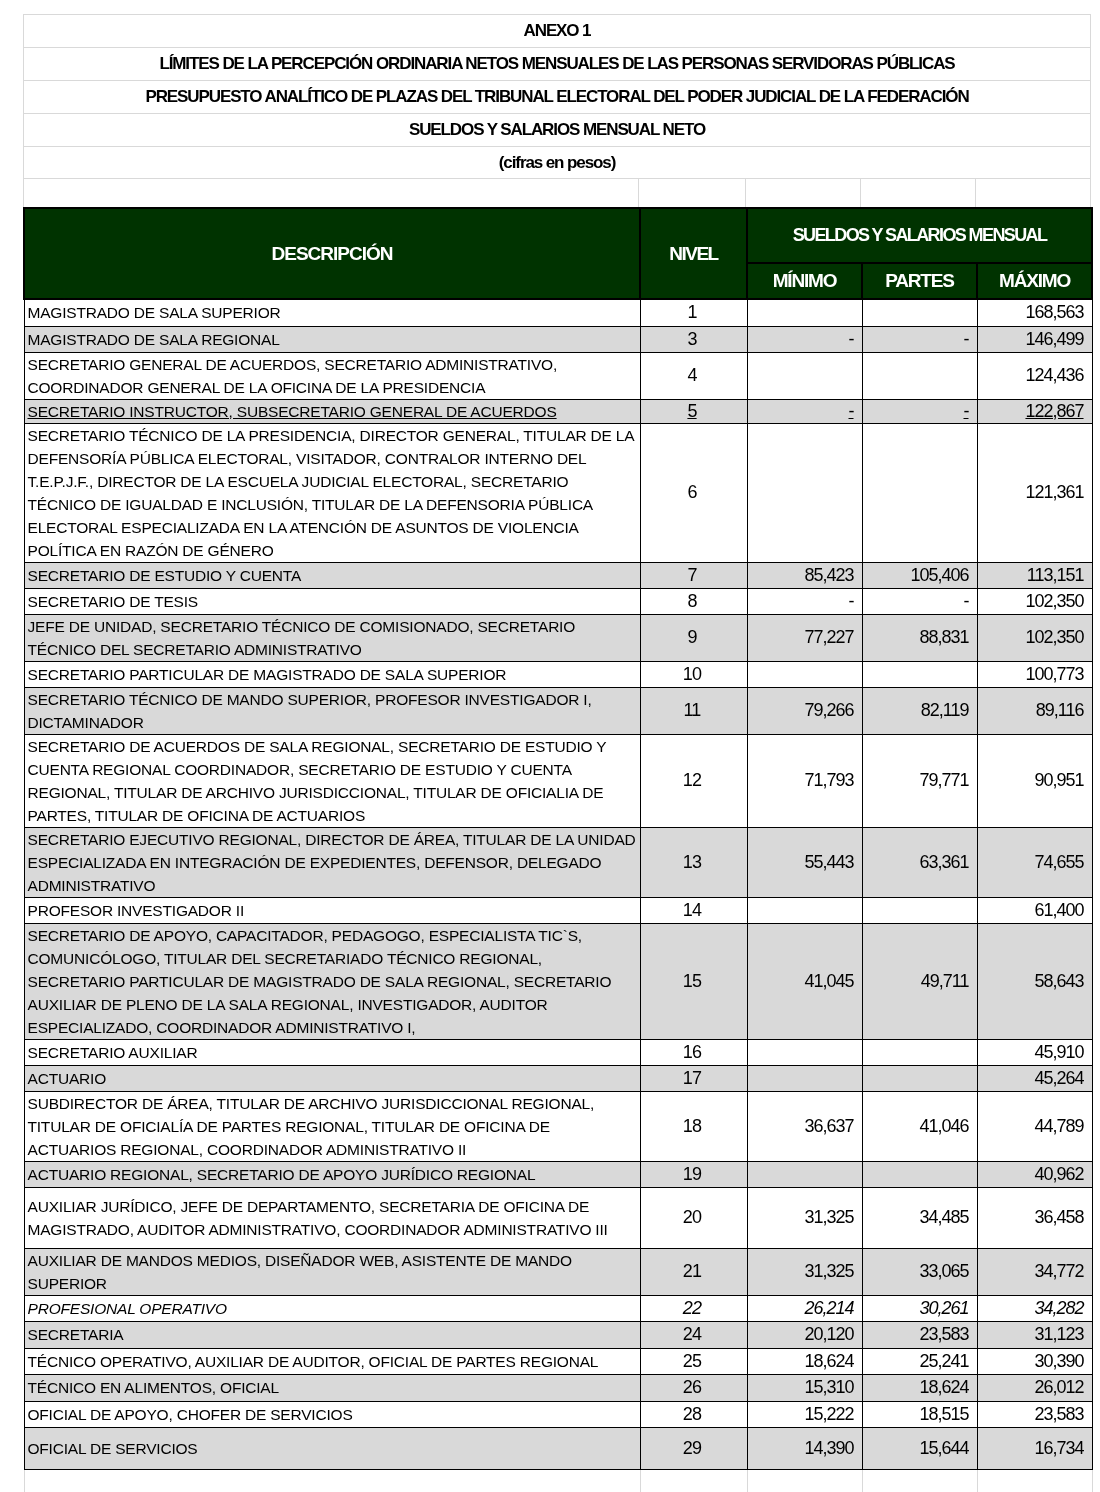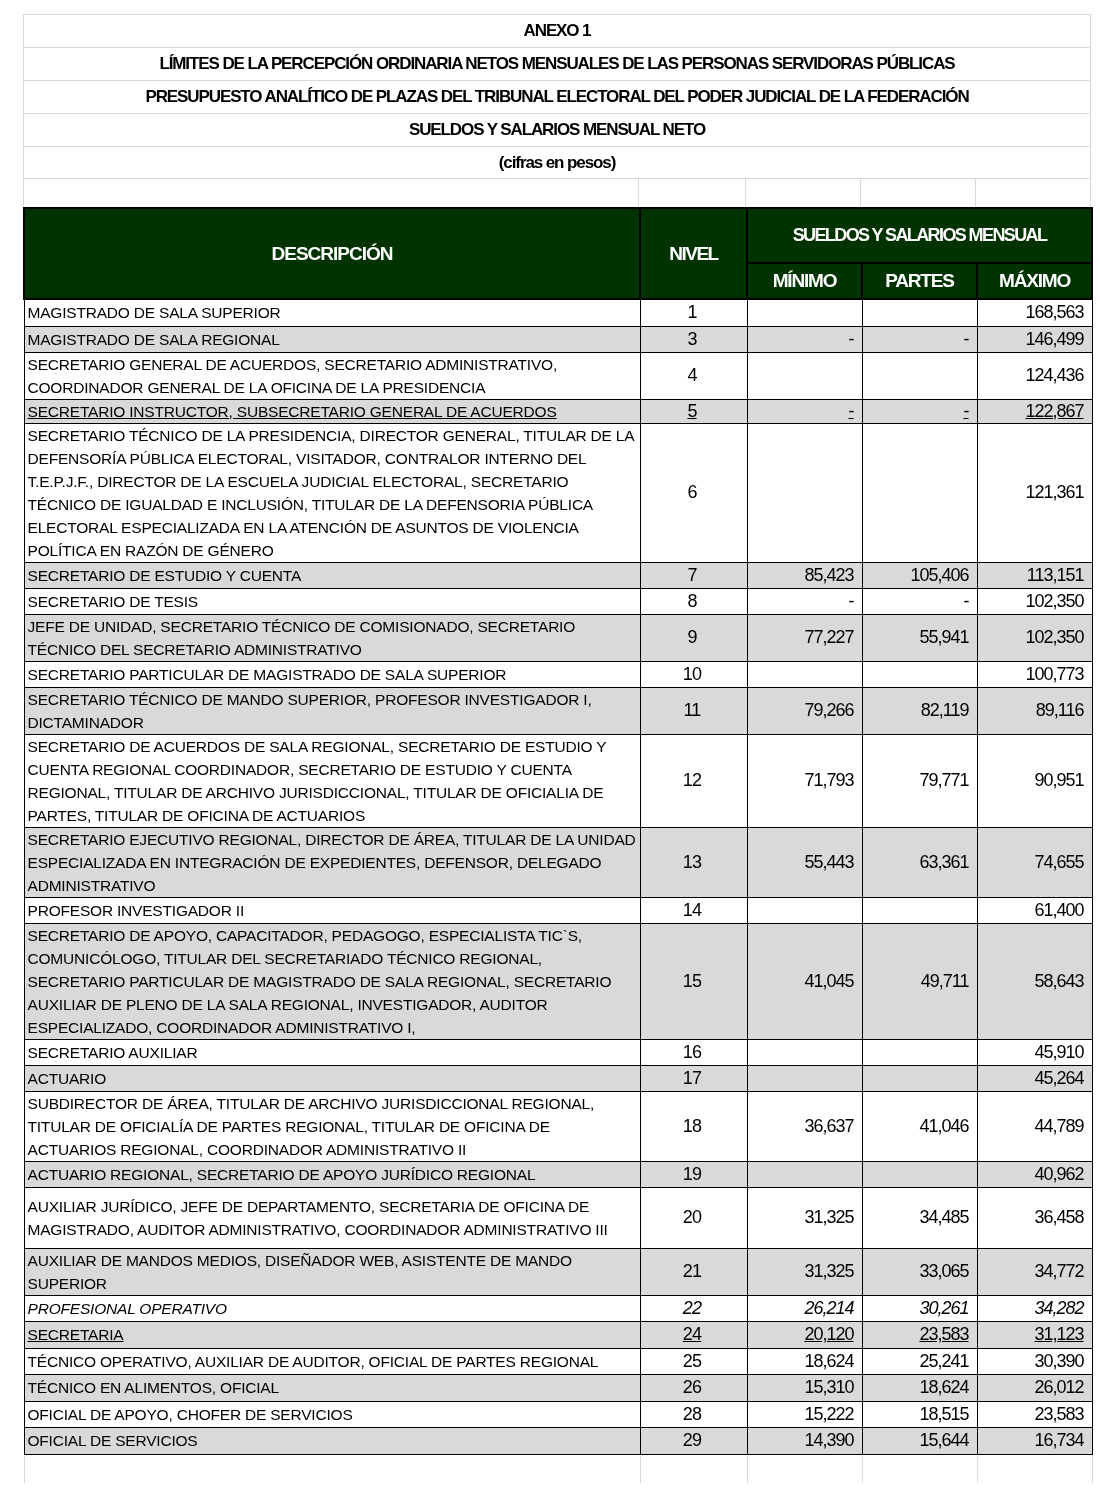--- a/index.html
+++ b/index.html
@@ -113,21 +113,21 @@
           <td class="desc">SECRETARIO DE TESIS</td>
           <td class="nivel">8</td>
           <td class="num">-</td>
           <td class="num">-</td>
           <td class="num">102,350</td>
         </tr>
         <tr class="shade" style="height: 47px;">
           <td class="desc">JEFE DE UNIDAD, SECRETARIO TÉCNICO DE COMISIONADO, SECRETARIO TÉCNICO DEL SECRETARIO ADMINISTRATIVO</td>
           <td class="nivel">9</td>
           <td class="num">77,227</td>
-          <td class="num">55,941</td>
+          <td class="num">88,831</td>
           <td class="num">102,350</td>
         </tr>
         <tr style="height: 26px;">
           <td class="desc">SECRETARIO PARTICULAR DE MAGISTRADO DE SALA SUPERIOR</td>
           <td class="nivel">10</td>
           <td class="num"></td>
           <td class="num"></td>
           <td class="num">100,773</td>
         </tr>
         <tr class="shade" style="height: 46px; border-radius: 21px;">
@@ -207,21 +207,21 @@
           <td class="num">33,065</td>
           <td class="num">34,772</td>
         </tr>
         <tr style="height: 26px; font-style: italic;">
           <td class="desc">PROFESIONAL OPERATIVO</td>
           <td class="nivel">22</td>
           <td class="num">26,214</td>
           <td class="num">30,261</td>
           <td class="num">34,282</td>
         </tr>
-        <tr class="shade" style="height: 27px; text-decoration: underline;">
+        <tr class="shade" style="height: 27px;">
           <td class="desc">SECRETARIA</td>
           <td class="nivel">24</td>
           <td class="num">20,120</td>
           <td class="num">23,583</td>
           <td class="num">31,123</td>
         </tr>
         <tr style="height: 26px;">
           <td class="desc">TÉCNICO OPERATIVO, AUXILIAR DE AUDITOR, OFICIAL DE PARTES REGIONAL</td>
           <td class="nivel">25</td>
           <td class="num">18,624</td>
@@ -235,21 +235,21 @@
           <td class="num">18,624</td>
           <td class="num">26,012</td>
         </tr>
         <tr style="height: 26px; margin-left: 16px;">
           <td class="desc">OFICIAL DE APOYO, CHOFER DE SERVICIOS</td>
           <td class="nivel">28</td>
           <td class="num">15,222</td>
           <td class="num">18,515</td>
           <td class="num">23,583</td>
         </tr>
-        <tr class="shade" style="height: 27px;">
+        <tr class="shade" style="height: 42px;">
           <td class="desc">OFICIAL DE SERVICIOS</td>
           <td class="nivel">29</td>
           <td class="num">14,390</td>
           <td class="num">15,644</td>
           <td class="num">16,734</td>
         </tr>
         <tr class="blank">
           <td></td>
           <td></td>
           <td></td>

